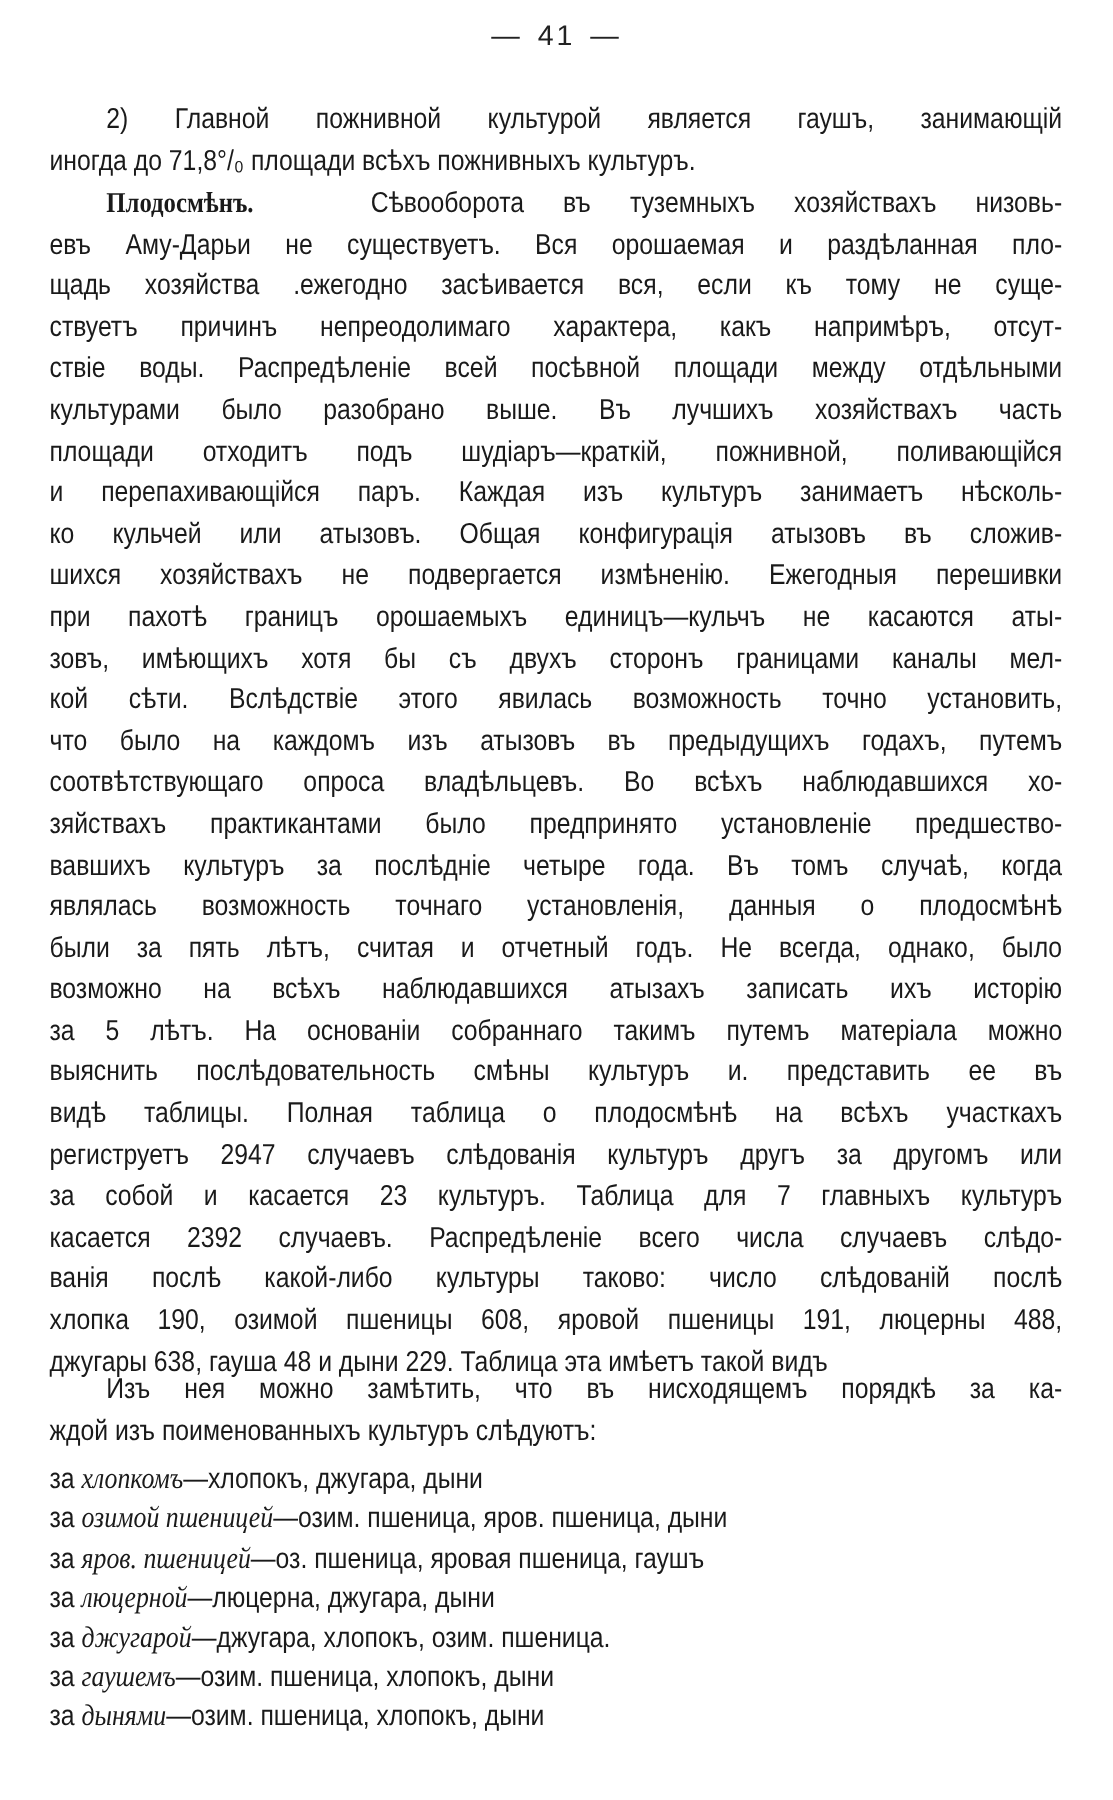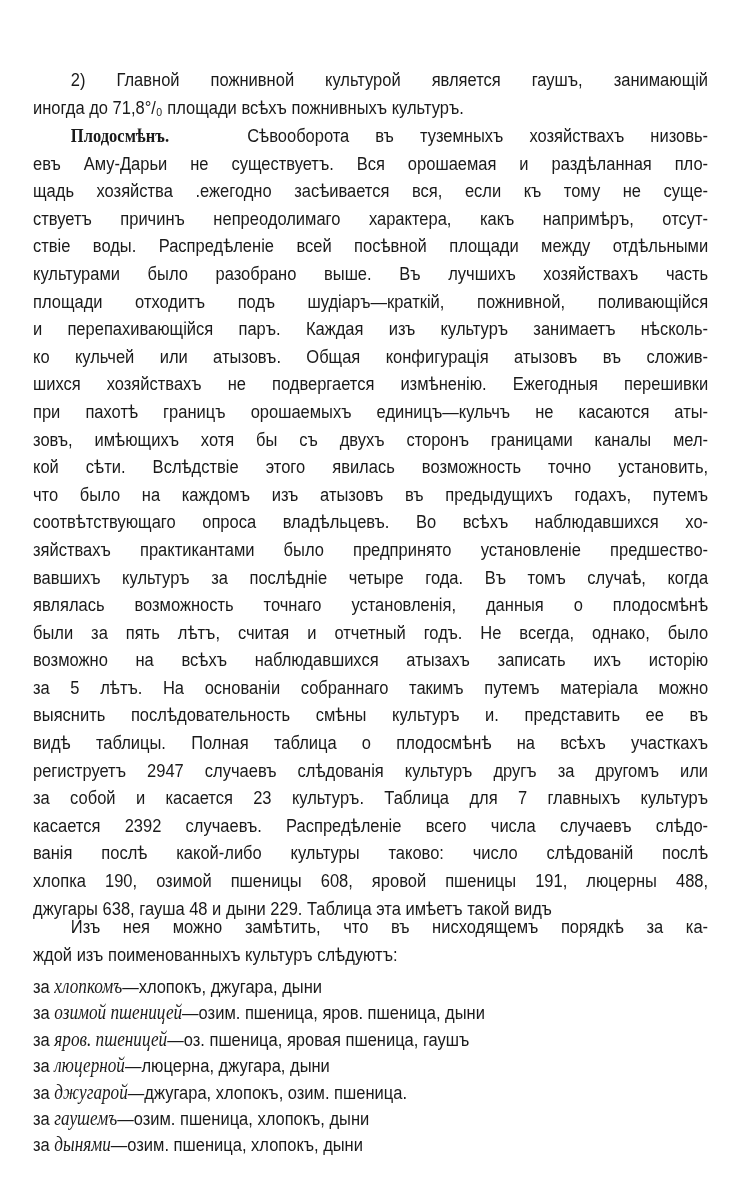--- a/index.html
+++ b/index.html
@@ -65,20 +65,23 @@
       font-style: italic;
       font-family: "Liberation Serif", "DejaVu Serif", serif;
       font-size: 20px;
     }
   </style>
 </head>
 <body>
 
 <div class="page">
 
+  <div class="page-number">
+    <span class="dash">—</span><span>41</span><span class="dash">—</span>
+  </div>
 
   <div class="body-text" style="top:66px;">
     <span class="line indent">2) Главной пожнивной культурой является гаушъ, занимающій</span>
     <span class="line last">иногда до 71,8°/₀ площади всѣхъ пожнивныхъ культуръ.</span>
   </div>
 
   <div class="body-text" style="top:122px;">
     <span class="line indent"><span class="bold">Плодосмѣнъ.</span>&nbsp;&nbsp; <span>Сѣвооборота въ туземныхъ хозяйствахъ низовь-</span></span>
     <span class="line">евъ Аму-Дарьи не существуетъ. Вся орошаемая и раздѣланная пло-</span>
     <span class="line">щадь хозяйства .ежегодно засѣивается вся, если къ тому не суще-</span>

